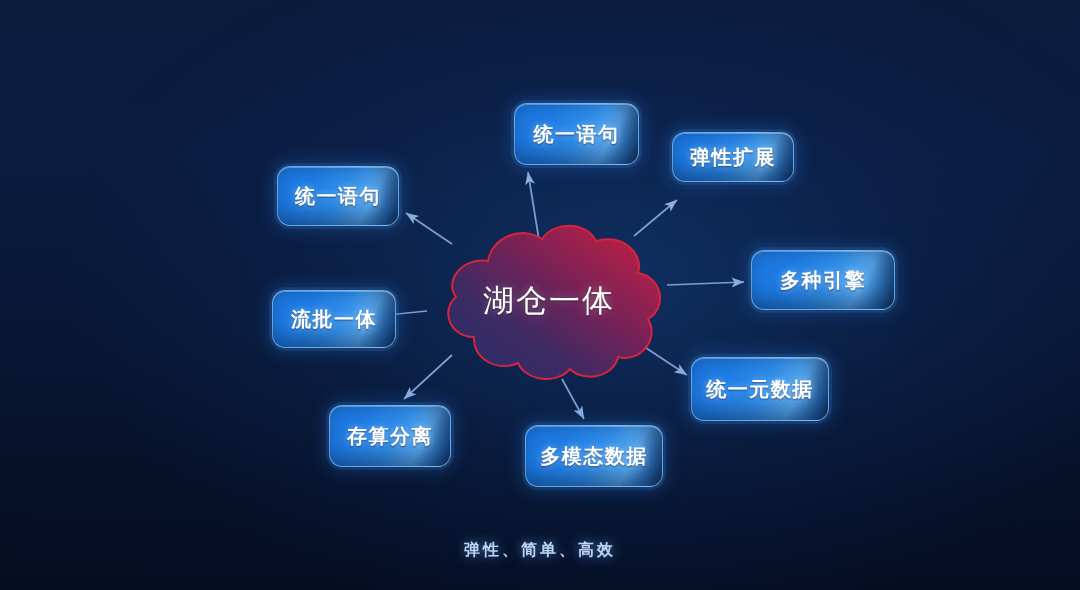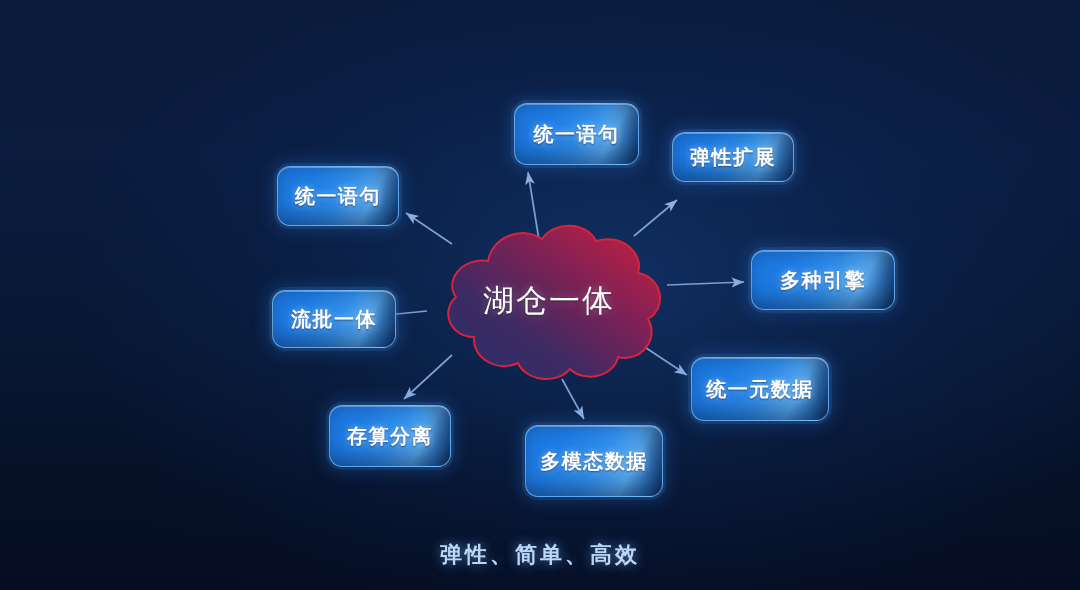--- a/index.html
+++ b/index.html
@@ -138,21 +138,21 @@
     text-shadow: 0 0 7px rgba(160,210,255,0.75), 0 1px 2px rgba(0,20,60,0.75);
   }
 
   
   #caption {
     position: absolute;
     left: 0;
     top: 540px;
     width: 1080px;
     text-align: center;
-    font-size: 22px;
+    font-size: 16px;
     font-weight: bold;
     color: #bcd6f5;
     letter-spacing: 3px;
     text-shadow: 0 0 12px rgba(110,170,245,0.65);
   }
 </style>
 </head>
 <body>
 
 <div id="slide">
@@ -232,21 +232,21 @@
     </div>
 
     <div class="node" style="left:691px;top:357px;width:138px;height:64px;">
       <span>统一元数据</span>
     </div>
 
     <div class="node" style="left:329px;top:405px;width:122px;height:62px;">
       <span>存算分离</span>
     </div>
 
-    <div class="node" style="left:525px;top:425px;width:138px;height:72px;text-align:right;">
+    <div class="node" style="left:525px;top:425px;width:138px;height:62px;text-align:right;">
       <span>多模态数据</span>
     </div>
 
   </div>
 
   <div id="caption">弹性、简单、高效</div>
 
 </div>
 
 </body></html>

